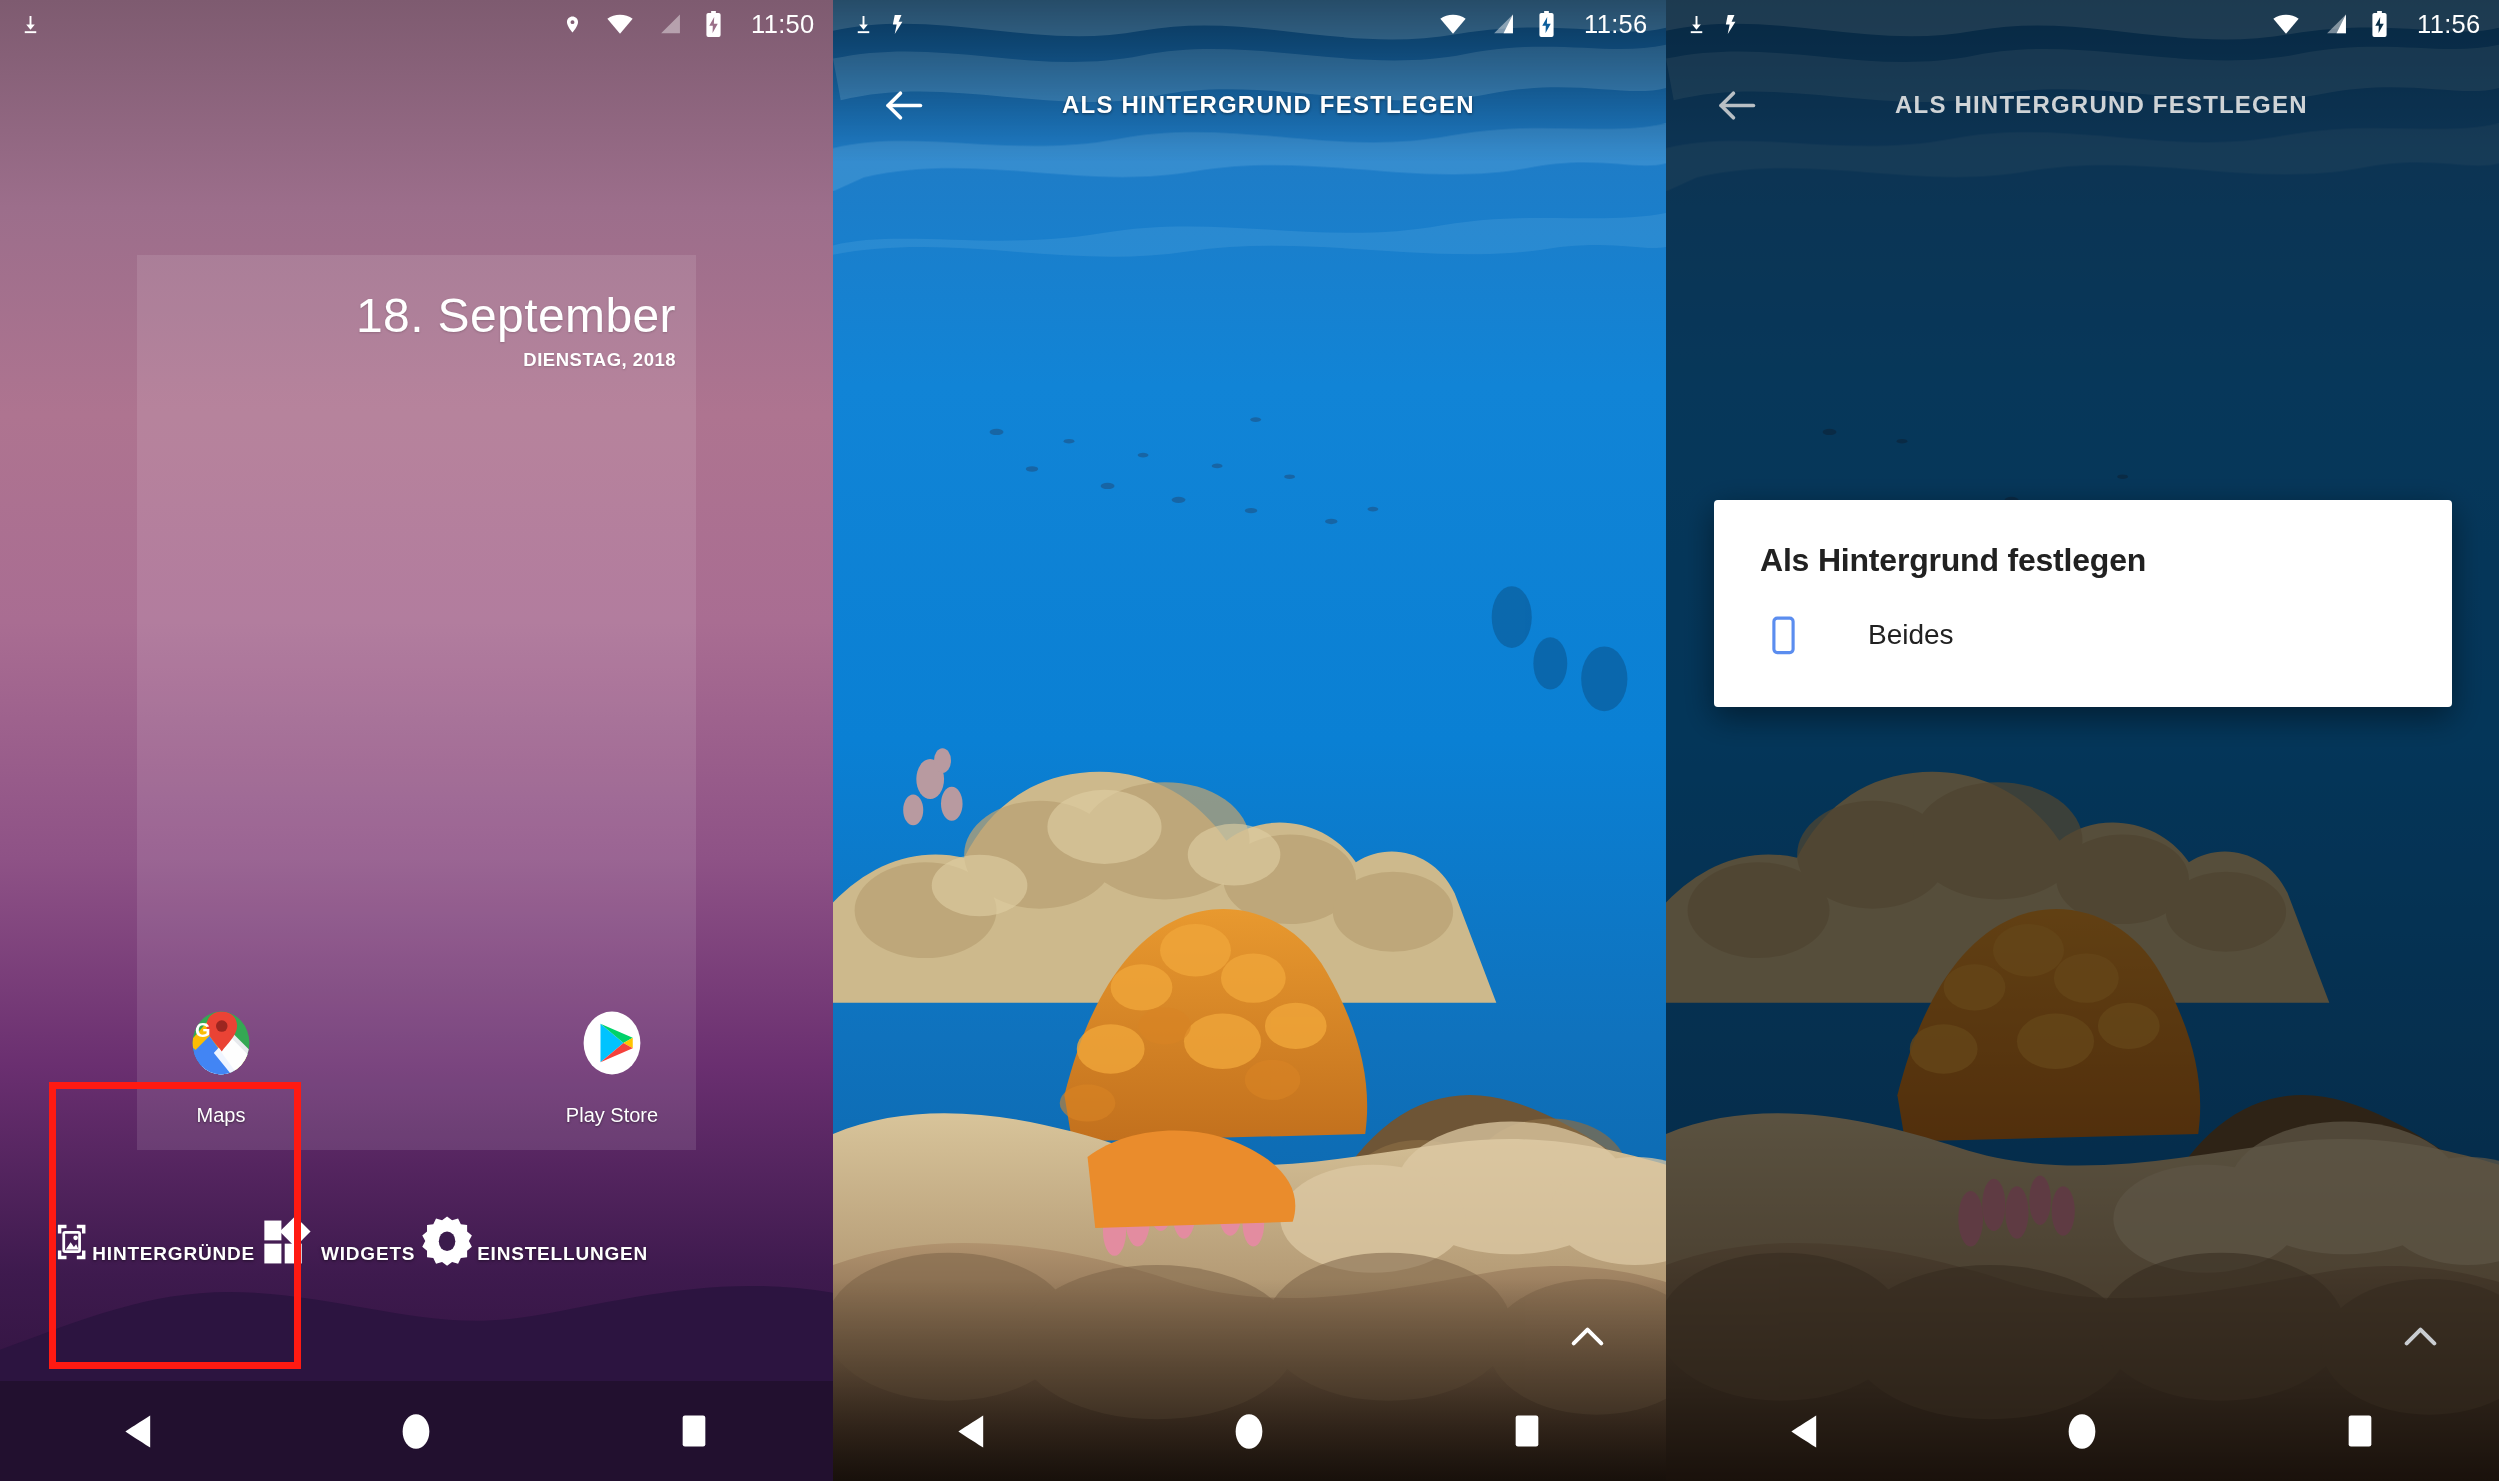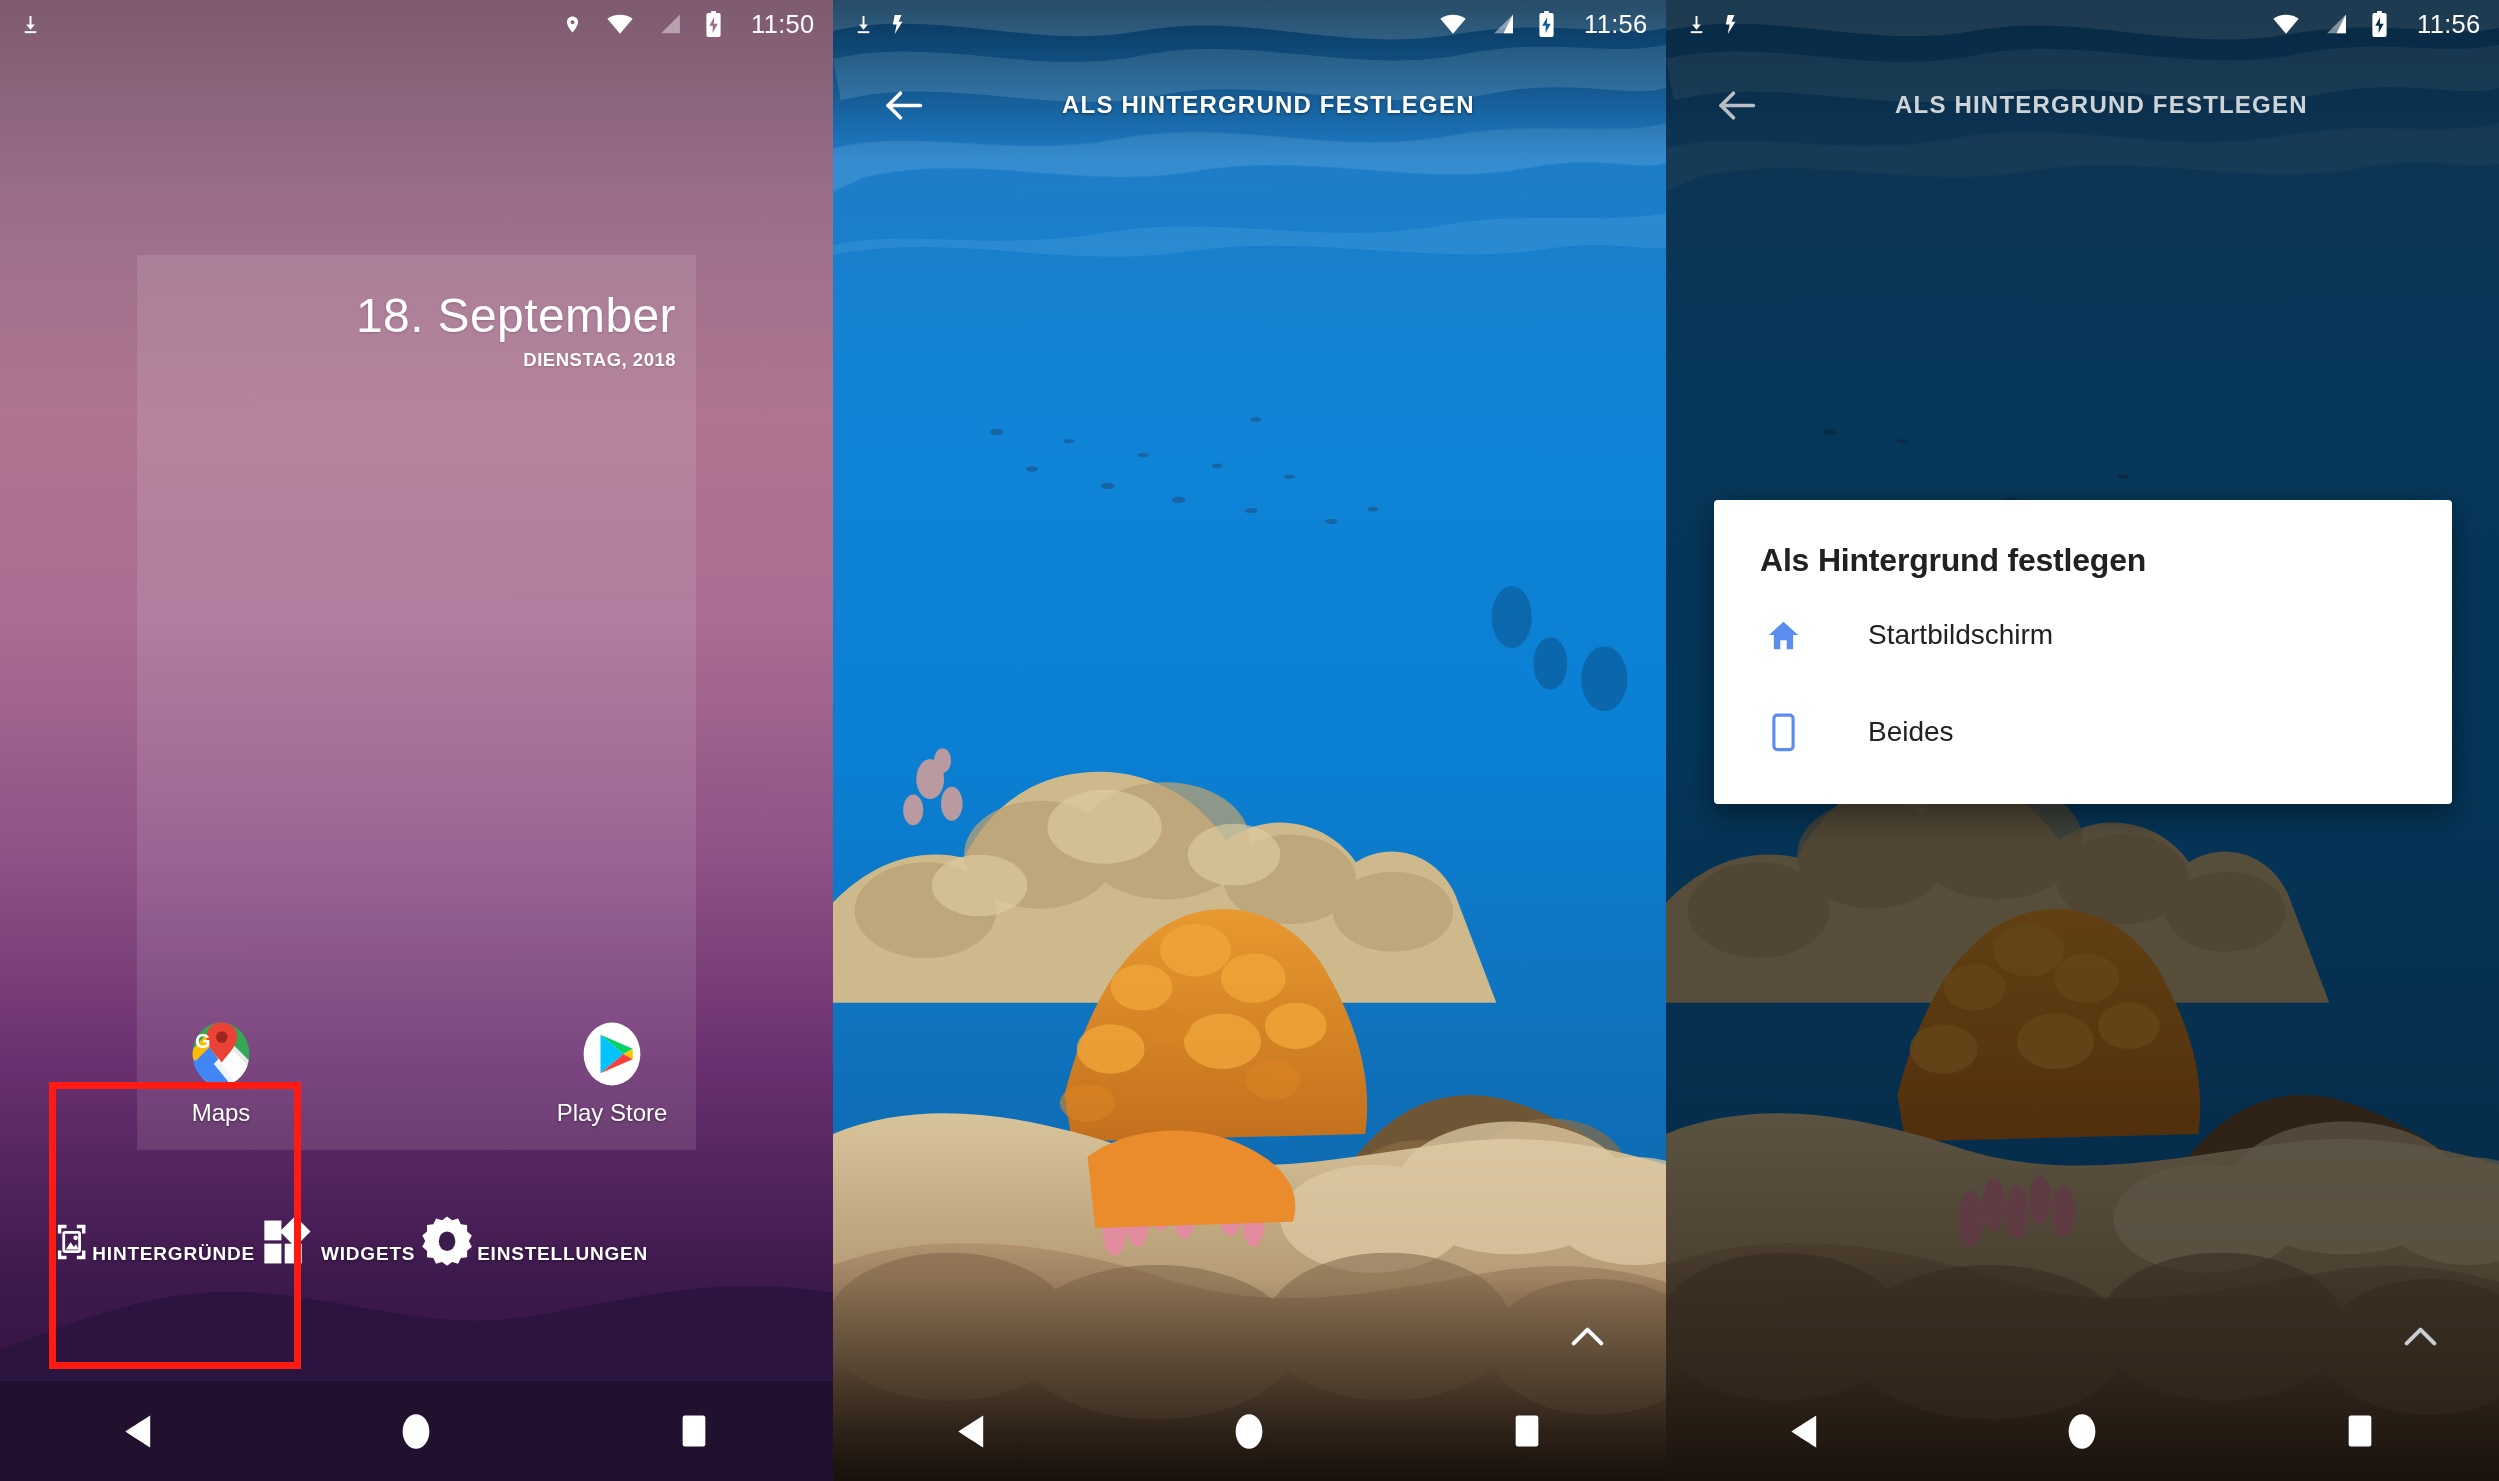--- a/index.html
+++ b/index.html
@@ -29,21 +29,21 @@
   .hs-date{ position:absolute; right:20px; top:37px; text-align:right; }
   .hs-day{ color:#fff; font-size:48px; font-weight:300; letter-spacing:0.4px;
            line-height:1; text-shadow:0 0.8px 2.3px rgba(0,0,0,.18); }
   .hs-sub{ color:#fff; font-size:18.5px; font-weight:700; letter-spacing:0.5px;
            margin-top:9.3px; text-shadow:0 0.8px 2.3px rgba(0,0,0,.18); }
 
   .hs-apps{ position:absolute; left:0; right:0; bottom:23px;
             display:flex; justify-content:space-between; padding:0 26px; }
   .app{ width:116px; display:flex; flex-direction:column; align-items:center; }
   .app-ic{ width:66px; height:66px; }
-  .app-lbl{ color:#fff; font-size:24px; margin-top:12px;
+  .app-lbl{ color:#fff; font-size:20px; margin-top:28px;
             text-shadow:0 0.8px 2.3px rgba(0,0,0,.45); }
 
   .menu-row{ position:absolute; left:0; right:0; bottom:158px;
      display:flex; align-items:flex-start; }
   .menu-item{ display:flex; align-items:center;
      padding-top:34px; }
   #menu-wallpapers{ width:204px; margin-left:51px; padding-bottom:48px; }
   #menu-widgets{ width:162px; }
   #menu-settings{ width:231px; }
   .menu-lbl{ color:#fff; font-size:19px; font-weight:700; letter-spacing:0.8px;
@@ -549,28 +549,20 @@
 
     <div class="chevron-up" style="z-index:52">
       <svg width="37" height="23" viewBox="0 0 24 15" fill="none" stroke="#c9cdd1" stroke-width="2.6" stroke-linecap="round" stroke-linejoin="round">
         <polyline points="3,12 12,3 21,12"></polyline>
       </svg>
     </div>
 
     <div class="dialog">
       <div class="dlg-title">Als Hintergrund festlegen</div>
 
-      <div class="dlg-item">
-        <span class="dlg-ic">
-          <svg width="35" height="35" viewBox="0 0 24 24" fill="#5b8def">
-            <path d="M12 2.5 L22 11.6 H18.6 V21.5 H14.2 V15.2 H9.8 V21.5 H5.4 V11.6 H2 Z"></path>
-          </svg>
-        </span>
-        <span class="dlg-lbl">Startbildschirm</span>
-      </div>
 
 
       <div class="dlg-item">
         <span class="dlg-ic">
           <svg width="25" height="39" viewBox="0 0 16 26" fill="none" stroke="#5b8def" stroke-width="2.1">
             <rect x="1.6" y="1.4" width="12.8" height="23" rx="2.2"></rect>
           </svg>
         </span>
         <span class="dlg-lbl">Beides</span>
       </div>

